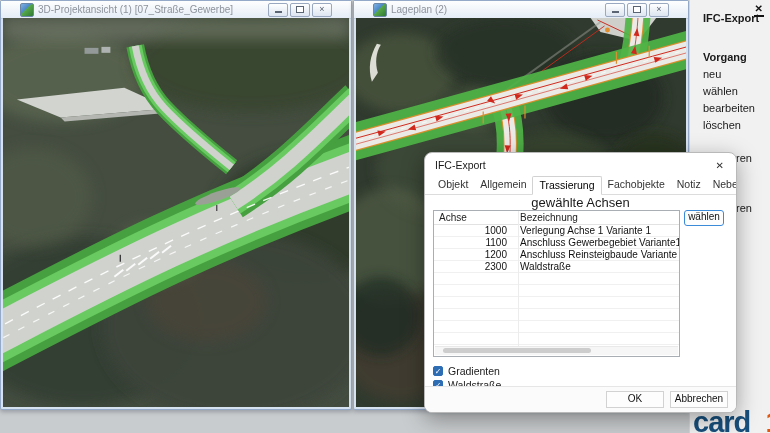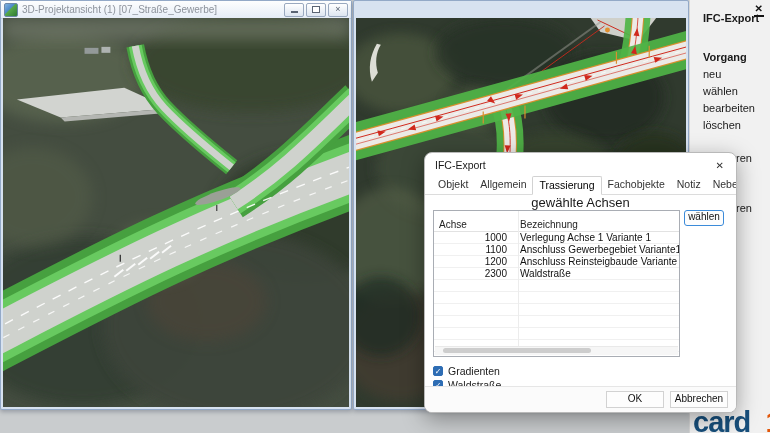--- a/index.html
+++ b/index.html
@@ -3,21 +3,21 @@
 <meta charset="utf-8">
 <style>
   html,body{margin:0;padding:0;}
   body{font-family:"Liberation Sans",sans-serif;-webkit-font-smoothing:antialiased;}
   .stage{position:relative;width:770px;height:433px;overflow:hidden;background:var(--app-bg,#c9ccce);}
 
   
   .cwin{position:absolute;top:0;height:410px;background:#d7e2f0;border:1px solid #93a9c7;border-radius:2px;box-sizing:border-box;box-shadow:0 2px 4px rgba(60,70,90,.35);}
   #win3d{left:0;width:352px;}
   #winMap{left:353px;width:336px;}
-  .titlebar{height:17px;display:flex;align-items:center;gap:4px;padding:0 3px;background:linear-gradient(#fdfefe,#e6edf7);border-bottom:1px solid #c3d0e2;}
+  .titlebar{height:17px;display:flex;align-items:center;gap:4px;padding:0 19px;background:linear-gradient(#fdfefe,#e6edf7);border-bottom:1px solid #c3d0e2;}
   .win-icon{width:12px;height:12px;border-radius:2px;background:linear-gradient(135deg,#7fb2e0 0%,#4d89c8 40%,#57a84b 45%,#2f7a33 100%);border:1px solid #6b87a8;flex:0 0 auto;}
   .win-title{flex:1;font-size:10px;color:#8d939c;white-space:nowrap;overflow:hidden;}
   .win-controls{display:flex;gap:2px;}
   .wbtn{width:18px;height:12px;border:1px solid #9aa9bf;border-radius:2px;background:linear-gradient(#ffffff,#dde5f0);display:flex;align-items:center;justify-content:center;cursor:default;}
   .glyph-min{width:7px;height:2px;background:#5a6473;margin-top:5px;}
   .glyph-restore{width:6px;height:5px;border:1px solid #5a6473;background:#fff;}
   .glyph-close{font-size:9px;color:#5a6473;line-height:1;}
   .glyph-close::before{content:"×";}
   .win-content{position:absolute;left:2px;right:2px;top:17px;bottom:2px;overflow:hidden;background:#3a443a;}
   .win-content svg{display:block;width:100%;height:100%;}
@@ -37,21 +37,21 @@
   .dlg-title{height:20px;display:flex;align-items:center;padding:2px 10px 0;}
   .dlg-title-text{flex:1;font-size:10.5px;}
   .dlg-close{font-size:10px;color:#333;padding:0 2px;cursor:default;}
   .dlg-close::before{content:"✕";}
   .dlg-tabs{display:flex;align-items:flex-start;height:19px;padding:0 7px;border-bottom:1px solid #dcdcdc;}
   .tab{padding:2px 6px 3px;font-size:10.5px;color:#333;position:relative;top:1px;cursor:default;white-space:nowrap;}
   .tab.active{border:1px solid #d2d2d2;border-bottom:1px solid #fff;background:#fff;border-radius:2px 2px 0 0;color:#000;}
   .dlg-label{text-align:center;height:13px;line-height:14px;margin-top:1px;font-size:13px;}
   .dlg-mid{position:relative;height:148px;}
   .dtable{position:absolute;left:8px;top:1px;width:247px;height:147px;border:1px solid #a9adb4;box-sizing:border-box;background:#fff;overflow:hidden;}
-  .thead{display:flex;height:13px;line-height:13px;border-bottom:1px solid #e2e2e2;font-size:10px;color:#222;margin-top:7px;}
+  .thead{display:flex;height:13px;line-height:13px;border-bottom:1px solid #e2e2e2;font-size:10px;color:#222;}
   .h-achse{width:80px;padding-left:5px;box-sizing:border-box;}
   .h-bez{flex:1;padding-left:6px;}
   .trow{display:flex;height:11px;line-height:11px;border-bottom:1px solid #f0f0f0;font-size:10px;color:#111;}
   .c-achse{width:80px;text-align:right;padding-right:7px;box-sizing:border-box;}
   .c-bez{flex:1;padding-left:6px;white-space:nowrap;overflow:hidden;}
   .vsep{position:absolute;left:84px;top:0;bottom:9px;width:1px;background:#ececec;}
   .hscroll{position:absolute;left:1px;right:1px;bottom:1px;height:8px;background:#f6f6f6;border-top:1px solid #e9e9e9;}
   .hthumb{position:absolute;left:8px;top:1px;height:5px;width:148px;background:#cdcdcd;border-radius:3px;}
   .choose-btn{position:absolute;left:259px;top:1px;width:38px;height:14px;background:#fdfdfd;border:1px solid var(--button-border-blue,#3c8bd9);border-radius:3px;font-size:10px;line-height:12px;text-align:center;color:#111;cursor:default;}
   #dialog-checks{margin:7px 0 0 8px;}
@@ -145,20 +145,35 @@
             <line x1="160" y1="236" x2="169" y2="229"></line>
           </g>
           <line x1="118" y1="238" x2="118" y2="245" stroke="#3b3b3b" stroke-width="1.4"></line>
           <line x1="215" y1="188" x2="215" y2="194" stroke="#3b3b3b" stroke-width="1.2"></line>
         </g>
       </svg>
     </div>
   </div>
 
   <div class="cwin" id="winMap">
+    <div class="titlebar">
+      <span class="win-icon"></span>
+      <span class="win-title">Lageplan (2)</span>
+      <span class="win-controls">
+        <span class="wbtn">
+            <span class="glyph-min"></span>
+          </span>
+        <span class="wbtn">
+            <span class="glyph-restore"></span>
+          </span>
+        <span class="wbtn">
+            <span class="glyph-close"></span>
+          </span>
+      </span>
+    </div>
     <div class="win-content">
       <svg viewBox="0 0 332 391" preserveAspectRatio="none">
         <defs>
             <filter id="softMap" x="-40%" y="-40%" width="180%" height="180%">
               <feGaussianBlur stdDeviation="6"></feGaussianBlur>
             </filter>
           </defs>
         <g>
           <rect width="332" height="391" fill="#303a2e"></rect>
           <ellipse cx="45" cy="55" rx="55" ry="40" fill="#48543c" opacity=".8" filter="url(#softMap)"></ellipse>

